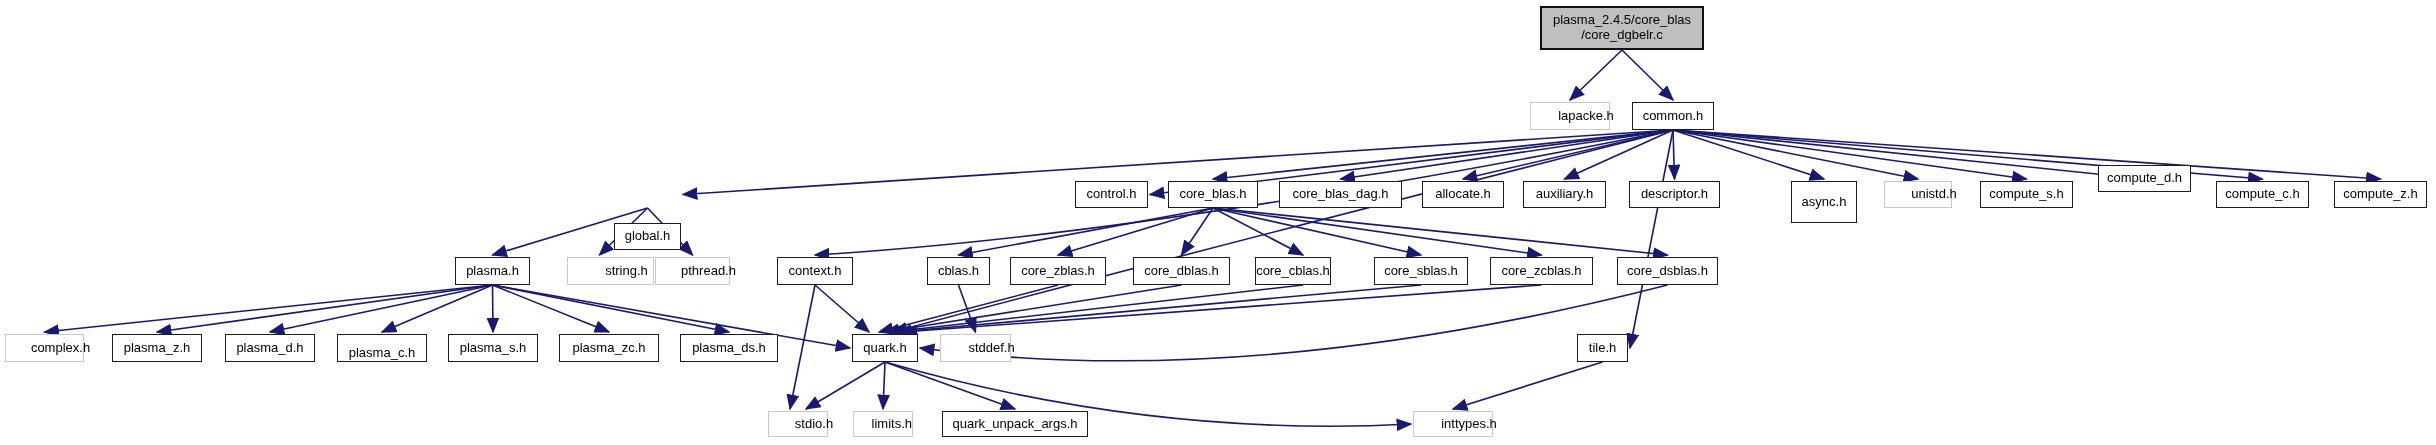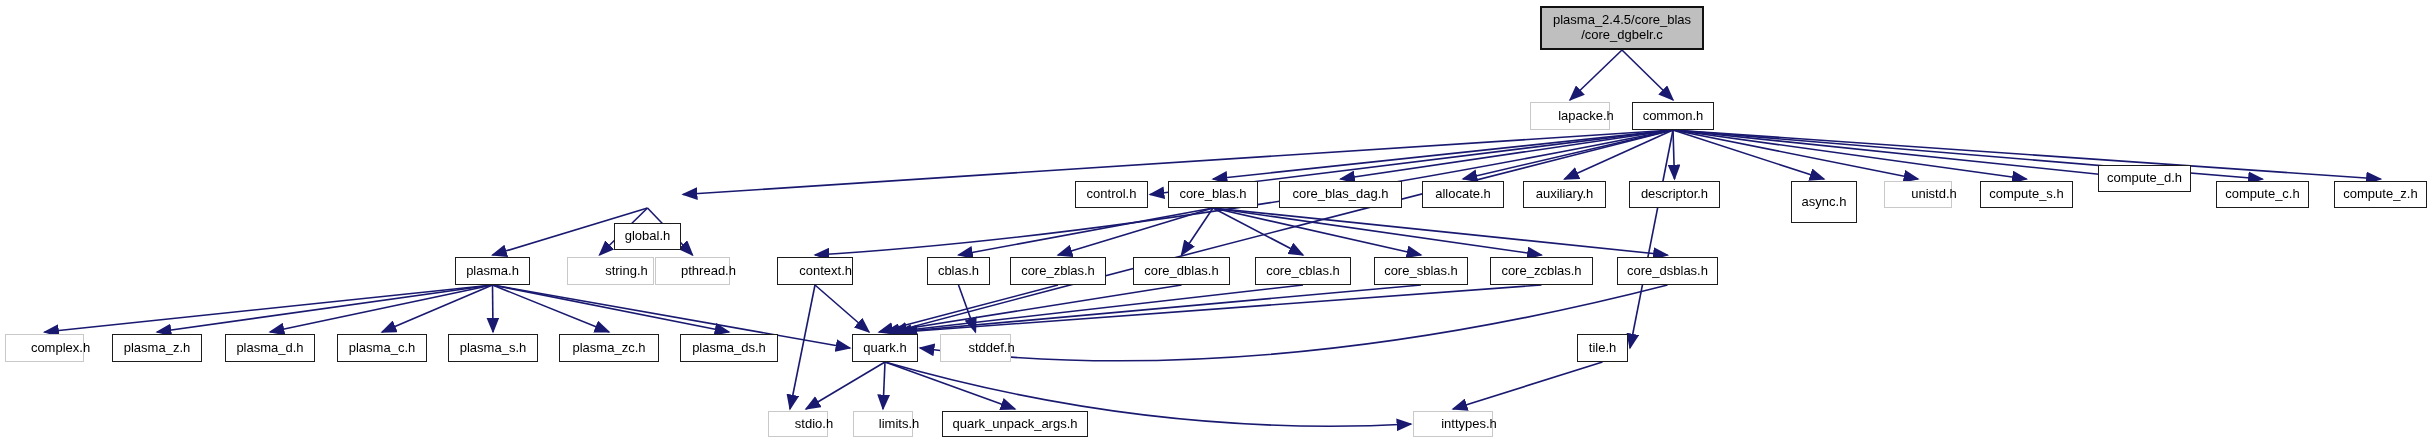--- a/index.html
+++ b/index.html
@@ -91,36 +91,36 @@
       <div class="node internal" style="left: 1629px; top: 181px; width: 91px; height: 27px; align-items: center;"><span>descriptor.h</span></div>
       <div class="node internal" style="left: 1791px; top: 181px; width: 66px; height: 42px;"><span>async.h</span></div>
       <div class="node system" style="left: 1884px; top: 181px; width: 68px; height: 27px;"><span>unistd.h</span></div>
       <div class="node internal" style="left: 1980px; top: 181px; width: 93px; height: 27px;"><span>compute_s.h</span></div>
       <div class="node internal" style="left: 2098px; top: 165px; width: 93px; height: 27px;"><span>compute_d.h</span></div>
       <div class="node internal" style="left: 2216px; top: 181px; width: 93px; height: 27px;"><span>compute_c.h</span></div>
       <div class="node internal" style="left: 2334px; top: 181px; width: 93px; height: 27px;"><span>compute_z.h</span></div>
       <div class="node internal" style="left: 455px; top: 257px; width: 75px; height: 28px;"><span>plasma.h</span></div>
       <div class="node system" style="left: 567px; top: 257px; width: 87px; height: 28px;"><span>string.h</span></div>
       <div class="node system" style="left: 655px; top: 257px; width: 75px; height: 28px;"><span>pthread.h</span></div>
-      <div class="node internal" style="left: 777px; top: 257px; width: 76px; height: 28px; justify-content: flex-end;"><span>context.h</span></div>
+      <div class="node internal" style="left: 777px; top: 257px; width: 76px; height: 28px;"><span>context.h</span></div>
       <div class="node internal" style="left: 927px; top: 257px; width: 63px; height: 28px;"><span>cblas.h</span></div>
       <div class="node internal" style="left: 1010px; top: 257px; width: 96px; height: 28px;"><span>core_zblas.h</span></div>
       <div class="node internal" style="left: 1133px; top: 257px; width: 97px; height: 28px;"><span>core_dblas.h</span></div>
-      <div class="node internal" style="left: 1255px; top: 257px; width: 96px; height: 28px;"><span>core_cblas.h</span></div>
+      <div class="node internal" style="left: 1255px; top: 257px; width: 76px; height: 28px;"><span>core_cblas.h</span></div>
       <div class="node internal" style="left: 1374px; top: 257px; width: 94px; height: 28px;"><span>core_sblas.h</span></div>
       <div class="node internal" style="left: 1490px; top: 257px; width: 103px; height: 28px;"><span>core_zcblas.h</span></div>
       <div class="node internal" style="left: 1617px; top: 257px; width: 101px; height: 28px;"><span>core_dsblas.h</span></div>
       <div class="node system" style="left: 5px; top: 334px; width: 79px; height: 28px;"><span>complex.h</span></div>
       <div class="node internal" style="left: 112px; top: 334px; width: 90px; height: 28px;"><span>plasma_z.h</span></div>
       <div class="node internal" style="left: 225px; top: 334px; width: 90px; height: 28px;"><span>plasma_d.h</span></div>
-      <div class="node internal" style="left: 337px; top: 334px; width: 90px; height: 28px;"><span>plasma_c.h</span></div>
+      <div class="node internal" style="left: 337px; top: 334px; width: 90px; height: 28px; align-items: flex-end;"><span>plasma_c.h</span></div>
       <div class="node internal" style="left: 448px; top: 334px; width: 90px; height: 28px;"><span>plasma_s.h</span></div>
       <div class="node internal" style="left: 559px; top: 334px; width: 100px; height: 28px;"><span>plasma_zc.h</span></div>
       <div class="node internal" style="left: 680px; top: 334px; width: 98px; height: 28px;"><span>plasma_ds.h</span></div>
       <div class="node internal" style="left: 852px; top: 334px; width: 66px; height: 28px;"><span>quark.h</span></div>
       <div class="node system" style="left: 940px; top: 334px; width: 71px; height: 28px;"><span>stddef.h</span></div>
       <div class="node internal" style="left: 1577px; top: 334px; width: 51px; height: 28px;"><span>tile.h</span></div>
       <div class="node system" style="left: 768px; top: 411px; width: 60px; height: 26px;"><span>stdio.h</span></div>
-      <div class="node system" style="left: 853px; top: 411px; width: 60px; height: 26px;"><span>limits.h</span></div>
+      <div class="node system" style="left: 853px; top: 411px; width: 60px; height: 26px; justify-content: flex-end;"><span>limits.h</span></div>
       <div class="node internal" style="left: 942px; top: 411px; width: 146px; height: 26px;"><span>quark_unpack_args.h</span></div>
       <div class="node system" style="left: 1413px; top: 411px; width: 80px; height: 26px;"><span>inttypes.h</span></div>
     </div>
 </div>
 
 </body></html>

